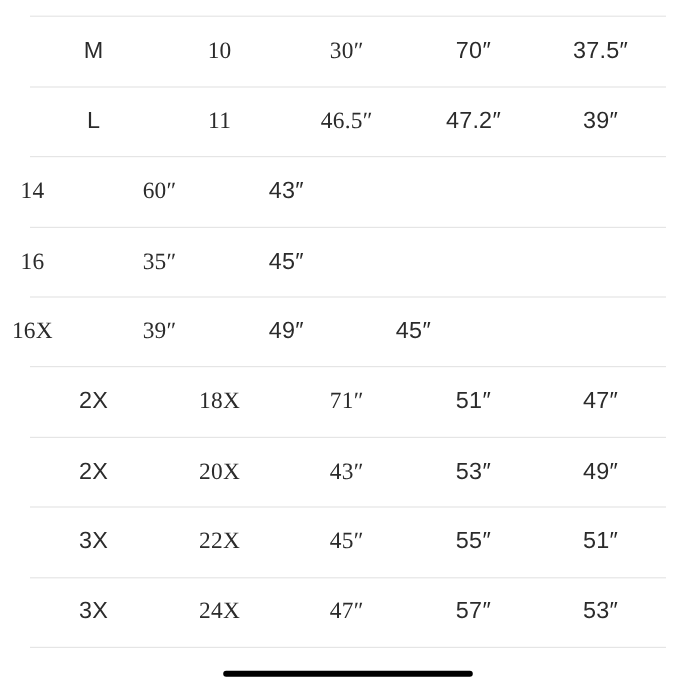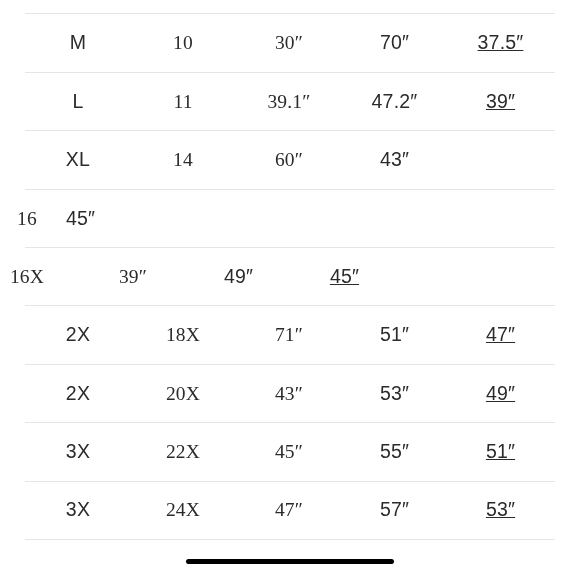--- a/index.html
+++ b/index.html
@@ -45,21 +45,21 @@
     text-align: center;
     line-height: 1;
     white-space: nowrap;
   }
 
   
   .chart-cell.c0 { width: 156px; }
   .chart-cell.c1 { width: 54px; font-family: Liberation Serif, serif;  }
   .chart-cell.c2 { width: 158px; font-family: Liberation Serif, serif; }
   .chart-cell.c3 { width: 53px;  }
-  .chart-cell.c4 { width: 159px; text-decoration: underline; }
+  .chart-cell.c4 { width: 159px; }
 
   .chart-divider {
     height: 1px;
     background: #e5e5e5;
     margin: 0 25px;
   }
 
   
   #home-indicator-area {
     position: absolute;
@@ -90,34 +90,34 @@
         <div class="chart-cell c0">M</div>
         <div class="chart-cell c1">10</div>
         <div class="chart-cell c2">30″</div>
         <div class="chart-cell c3">70″</div>
         <div class="chart-cell c4">37.5″</div>
       </div>
       <div class="chart-divider"></div>
       <div class="chart-row">
         <div class="chart-cell c0">L</div>
         <div class="chart-cell c1">11</div>
-        <div class="chart-cell c2">39.1″</div>
+        <div class="chart-cell c2">46.5″</div>
         <div class="chart-cell c3">47.2″</div>
         <div class="chart-cell c4">39″</div>
       </div>
       <div class="chart-divider"></div>
       <div class="chart-row">
-        <div class="chart-cell c0">XL</div>
         <div class="chart-cell c1">14</div>
         <div class="chart-cell c2">60″</div>
         <div class="chart-cell c3">43″</div>
       </div>
       <div class="chart-divider"></div>
       <div class="chart-row">
         <div class="chart-cell c1">16</div>
+        <div class="chart-cell c2">35″</div>
         <div class="chart-cell c3">45″</div>
       </div>
       <div class="chart-divider"></div>
       <div class="chart-row">
         <div class="chart-cell c1">16X</div>
         <div class="chart-cell c2">39″</div>
         <div class="chart-cell c3">49″</div>
         <div class="chart-cell c4">45″</div>
       </div>
       <div class="chart-divider"></div>

